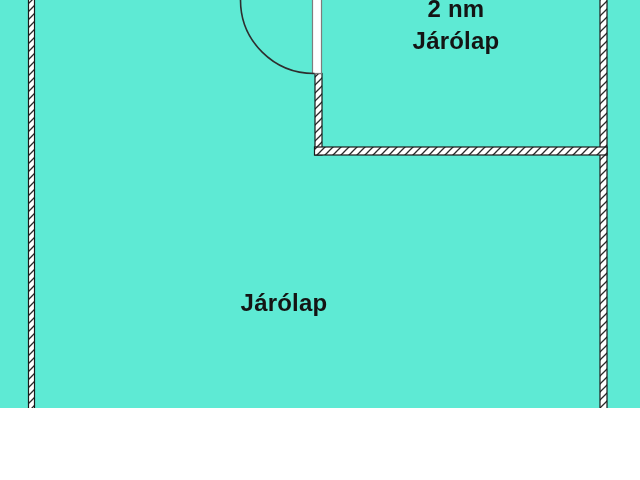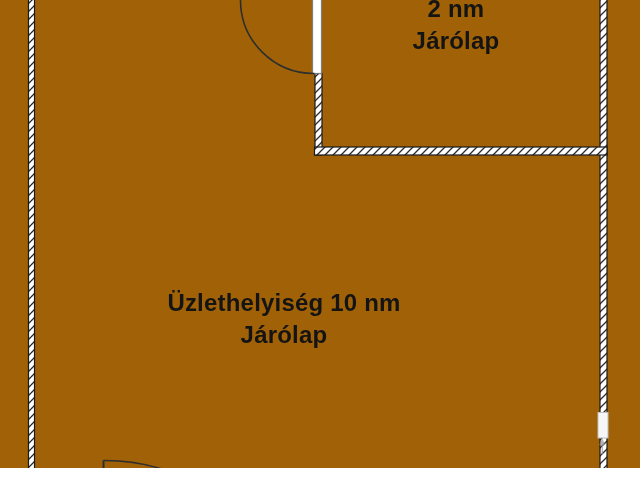--- a/index.html
+++ b/index.html
@@ -3,23 +3,23 @@
 <meta charset="utf-8">
 <style>
   html, body {
     margin: 0;
     padding: 0;
     background: #ffffff;
   }
   .plan-stage {
     position: relative;
     width: 640px;
-    height: 468px;
+    height: 408px;
     overflow: hidden;
-    background: #a16207;
+    background: #5eead4;
     font-family: "Liberation Sans", sans-serif;
   }
   .plan-svg {
     position: absolute;
     left: 0;
     top: 0;
     display: block;
   }
   .room-label {
     position: absolute;
@@ -73,17 +73,16 @@
       <polygon points="602.3,438.5 599.3,445 605.3,445" fill="#9a9a9a"></polygon>
     </g>
   </svg>
 
   <div class="room-label label-small-room">
     <span>2 nm</span>
     <span>Járólap</span>
   </div>
 
   <div class="room-label label-main-room">
-    <span>Üzlethelyiség 10 nm</span>
     <span>Járólap</span>
   </div>
 
 </div>
 
 </body></html>

